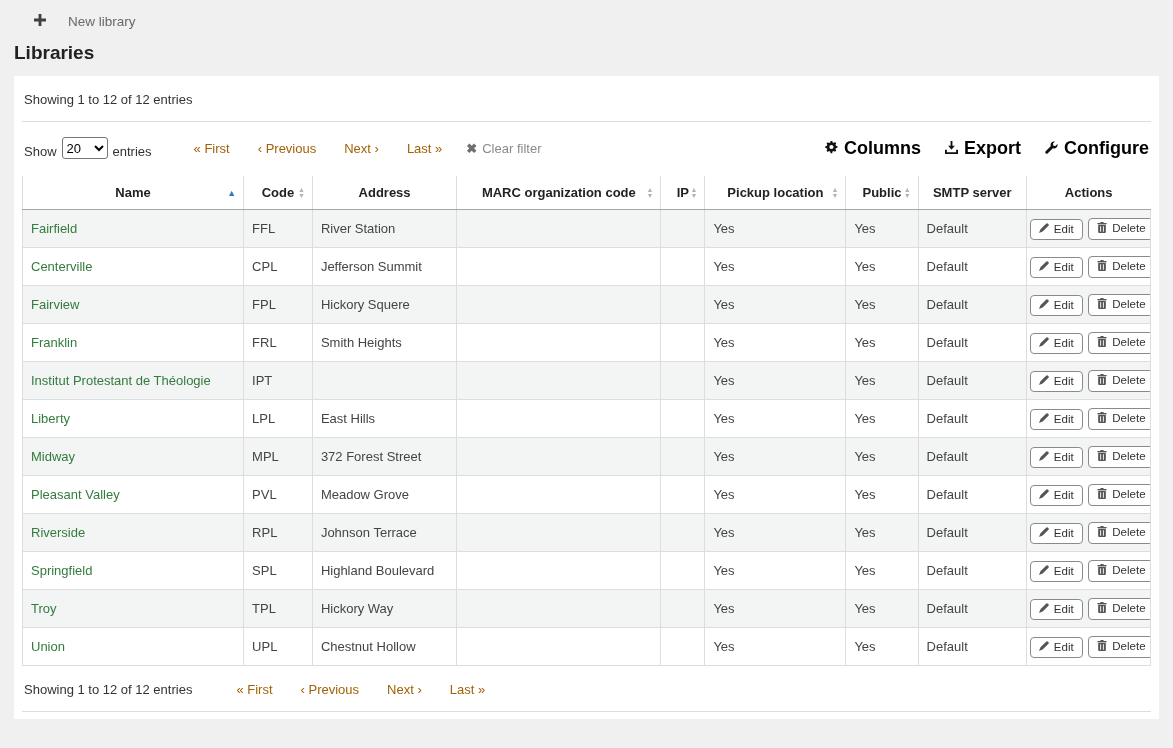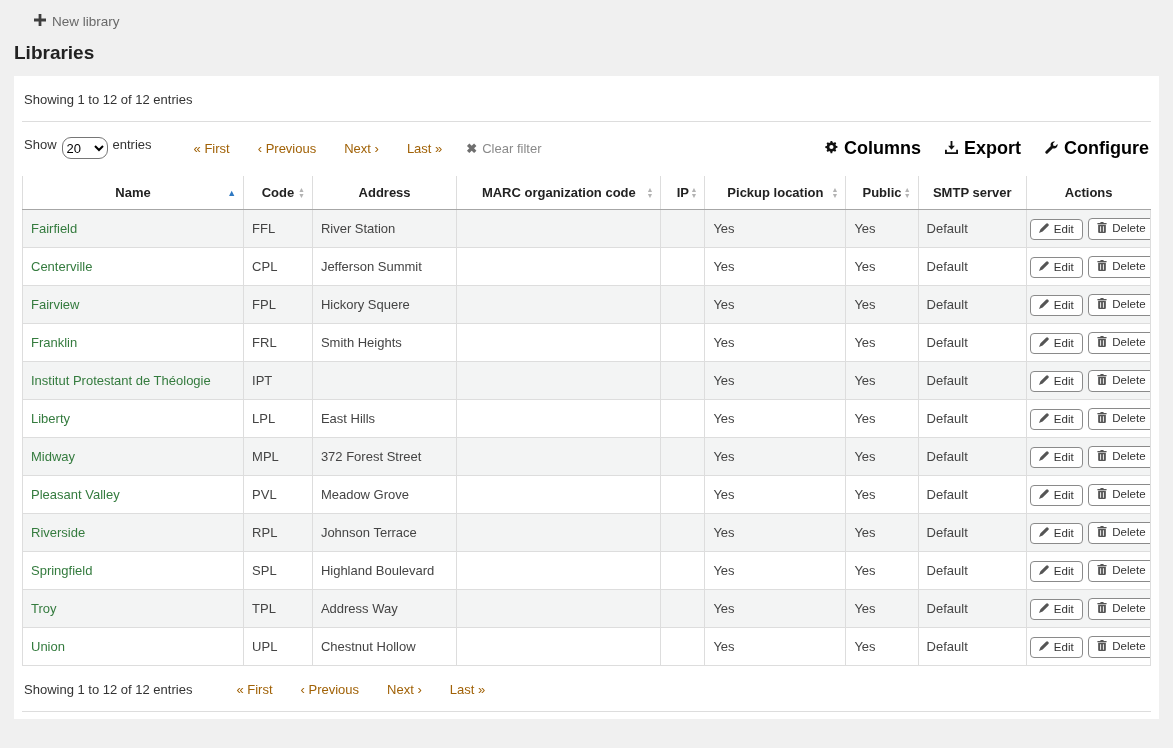--- a/index.html
+++ b/index.html
@@ -6,36 +6,36 @@
   html, body { margin: 0; padding: 0; }
   body {
     width: 1173px; height: 748px;
     background: #f0f0f0;
     font-family: "Liberation Sans", sans-serif;
     font-size: 13px; color: #333;
     overflow: hidden;
   }
   .top-toolbar { padding: 12px 0 2px 30px; height: 36px; }
   .new-library-btn {
-    display: inline-flex; align-items: center; gap: 6px;
+    display: inline-flex; align-items: center; gap: 22px;
     background: none; border: none; padding: 2px 4px;
     font-family: inherit; font-size: 13.5px; color: #696969; cursor: pointer;
   }
   .new-library-btn svg { fill: #3e3e3e; }
   h1.page-title { margin: 6px 0 12px 14px; font-size: 19px; font-weight: bold; color: #222; }
   .panel {
     margin: 0 14px; background: #fff; padding: 12px 8px 14px;
     height: 643px;
   }
   .info-line { margin: 4px 0 14px 2px; color: #333; }
   hr.divider { border: 0; border-top: 1px solid #ddd; margin: 0; }
   .controls { display: flex; align-items: center; margin: 15px 2px 17px; }
-  .show-group { display: flex; align-items: flex-start; gap: 5px; }
+  .show-group { display: flex; align-items: flex-end; gap: 5px; }
   .show-group select {
-    height: 22px; min-width: 46px; border: 1px solid #767676; border-radius: 9px;
+    height: 22px; min-width: 46px; border: 1px solid #767676; border-radius: 3px;
     background: #fff; font-family: inherit; font-size: 13px;
   }
   .pager { display: flex; gap: 28px; margin-left: 42px; }
   .pager a, .pager-bottom a { color: #a16207; text-decoration: none; cursor: default; }
   .search-group { display: flex; align-items: center; margin-left: 38px; }
   .search-label { font-weight: bold; margin-right: 7px; }
   .search-input {
     width: 160px; height: 21px; border: 1px solid #999; border-radius: 2px;
     padding: 1px 5px; font-family: inherit; font-size: 12.5px;
   }
@@ -437,21 +437,21 @@
                   <path d="M.8 3h8.4v7.8A1.2 1.2 0 0 1 8 12H2A1.2 1.2 0 0 1 .8 10.8zM3 4.5v6h1v-6zm3 0v6h1v-6z"></path>
                 </svg></span>
         <span>Delete</span>
       </button>
     </td>
   </tr>
 
   <tr>
     <td class="col-name"><a href="#">Troy</a></td>
     <td>TPL</td>
-    <td>Address Way</td>
+    <td>Hickory Way</td>
     <td></td>
     <td></td>
     <td>Yes</td>
     <td>Yes</td>
     <td>Default</td>
     <td class="col-actions">
       <button class="action-btn">
         <span><svg width="10" height="10" viewBox="0 0 11 11">
                   <path d="M0 11l1.6-4L7.8.8a1.5 1.5 0 0 1 2.2 0l.2.2a1.5 1.5 0 0 1 0 2.2L4 9.4 0 11z"></path>
                 </svg></span>

